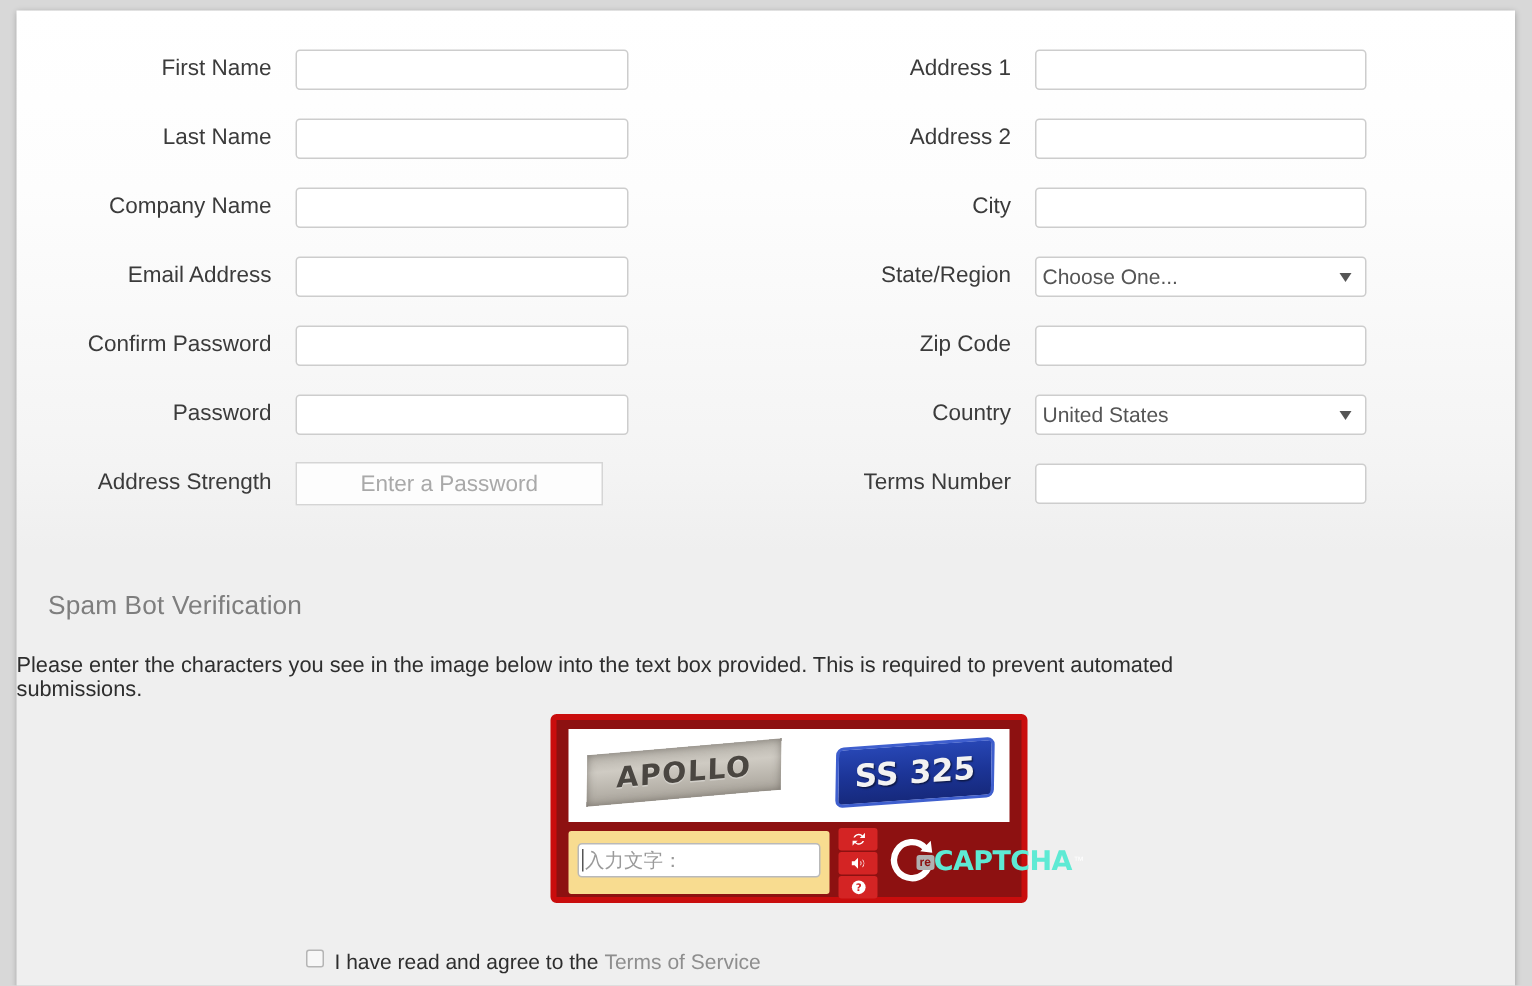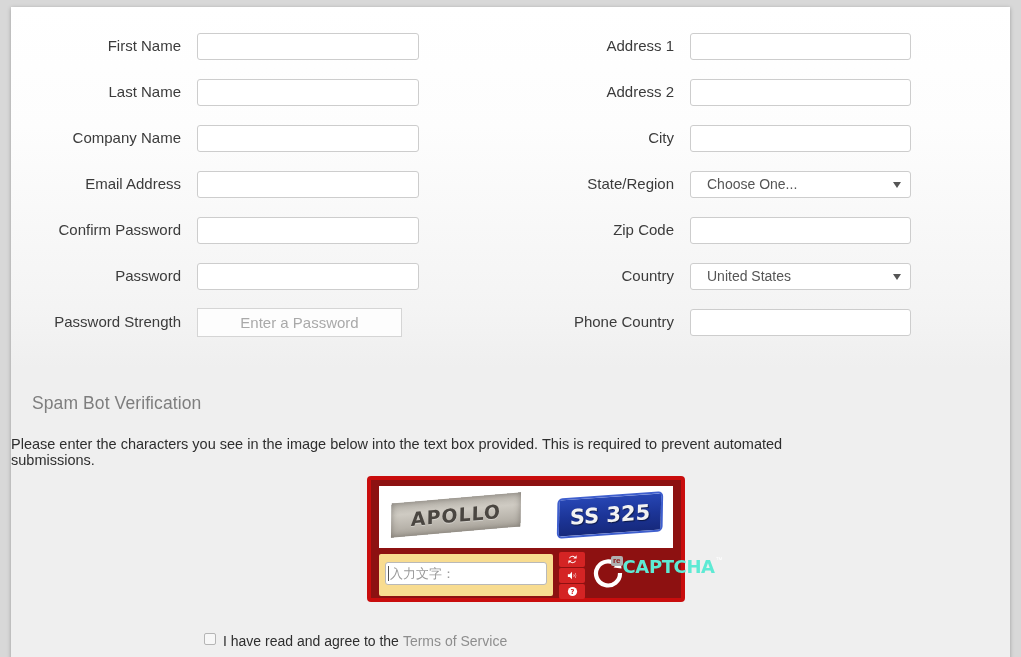--- a/index.html
+++ b/index.html
@@ -69,21 +69,21 @@
   .ctl-select {
     position: relative;
     width: 221px;
     height: 27px;
     background: #ffffff;
     border: 1px solid #cdcdcd;
     border-radius: 3px;
     box-sizing: border-box;
     display: flex;
     align-items: center;
-    padding-left: 16px;
+    padding-left: 4px;
     font-size: 14px;
     color: #555;
   }
   .ctl-select .caret {
     position: absolute;
     right: 9px;
     top: 50%;
     margin-top: -2px;
     width: 0; height: 0;
     border-left: 4.5px solid transparent;
@@ -239,21 +239,21 @@
     align-items: center;
     justify-content: center;
   }
   .cbtn svg { display: block; }
 
   .captcha-logo {
     position: absolute;
     left: 220px;
     top: 76px;
     display: flex;
-    align-items: flex-start;
+    align-items: center;
   }
   .logo-c { margin-right: -14px; }
   .logo-re {
     display: inline-block;
     background: #b0b0b0;
     color: #8d1111;
     font-size: 8px;
     font-weight: bold;
     padding: 1px 2px;
     border-radius: 2px;
@@ -333,21 +333,21 @@
           <div class="label">Confirm Password</div>
           <div class="ctl-input"></div>
         </div>
 
         <div class="field">
           <div class="label">Password</div>
           <div class="ctl-input"></div>
         </div>
 
         <div class="field">
-          <div class="label">Password Strength</div>
+          <div class="label">Address Strength</div>
           <div class="ctl-strength">Enter a Password</div>
         </div>
 
       </div>
 
       <div class="col col-right">
 
         <div class="field">
           <div class="label">Address 1</div>
           <div class="ctl-input"></div>
@@ -378,21 +378,21 @@
 
         <div class="field">
           <div class="label">Country</div>
           <div class="ctl-select">
             <span>United States</span>
             <span class="caret"></span>
           </div>
         </div>
 
         <div class="field">
-          <div class="label">Phone Country</div>
+          <div class="label">Terms Number</div>
           <div class="ctl-input"></div>
         </div>
 
       </div>
     </div>
 
     <div class="verify">
       <div class="verify-title">Spam Bot Verification</div>
       <div class="verify-desc">Please enter the characters you see in the image below into the text box provided. This is required to prevent automated submissions.</div>
     </div>

